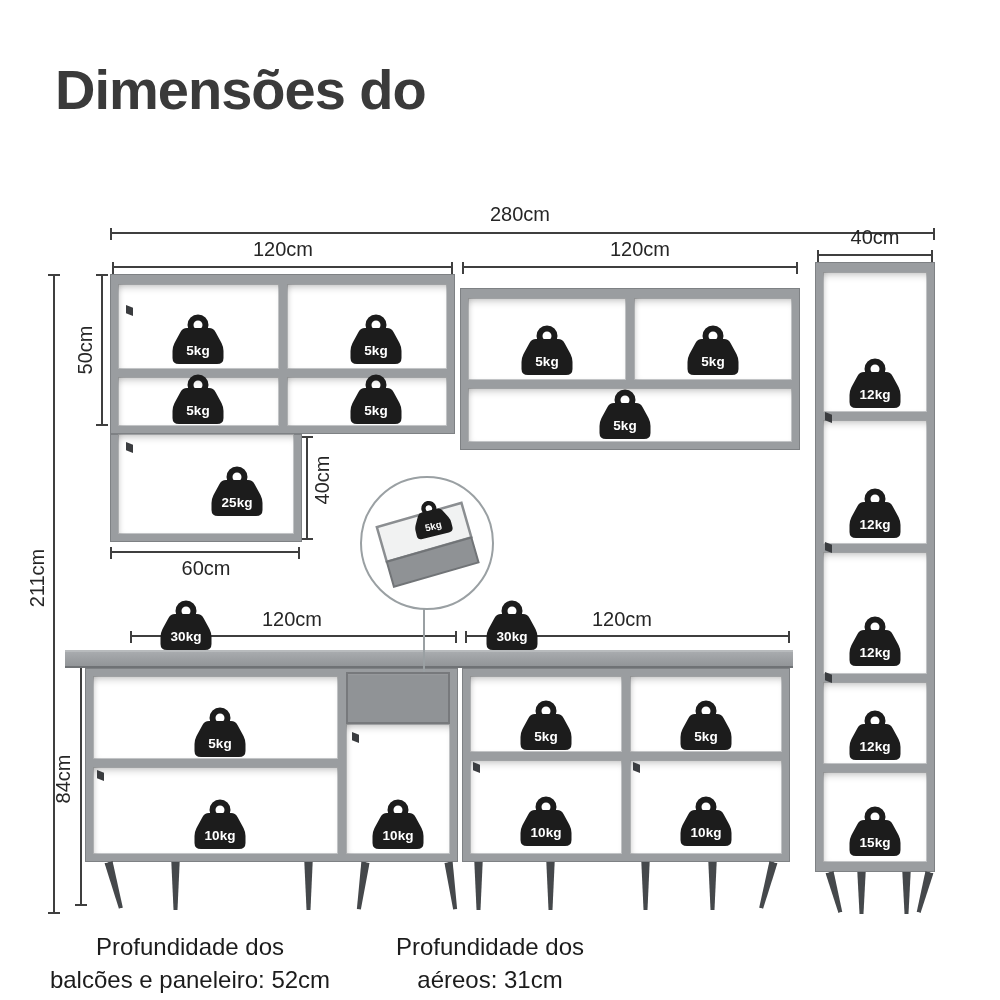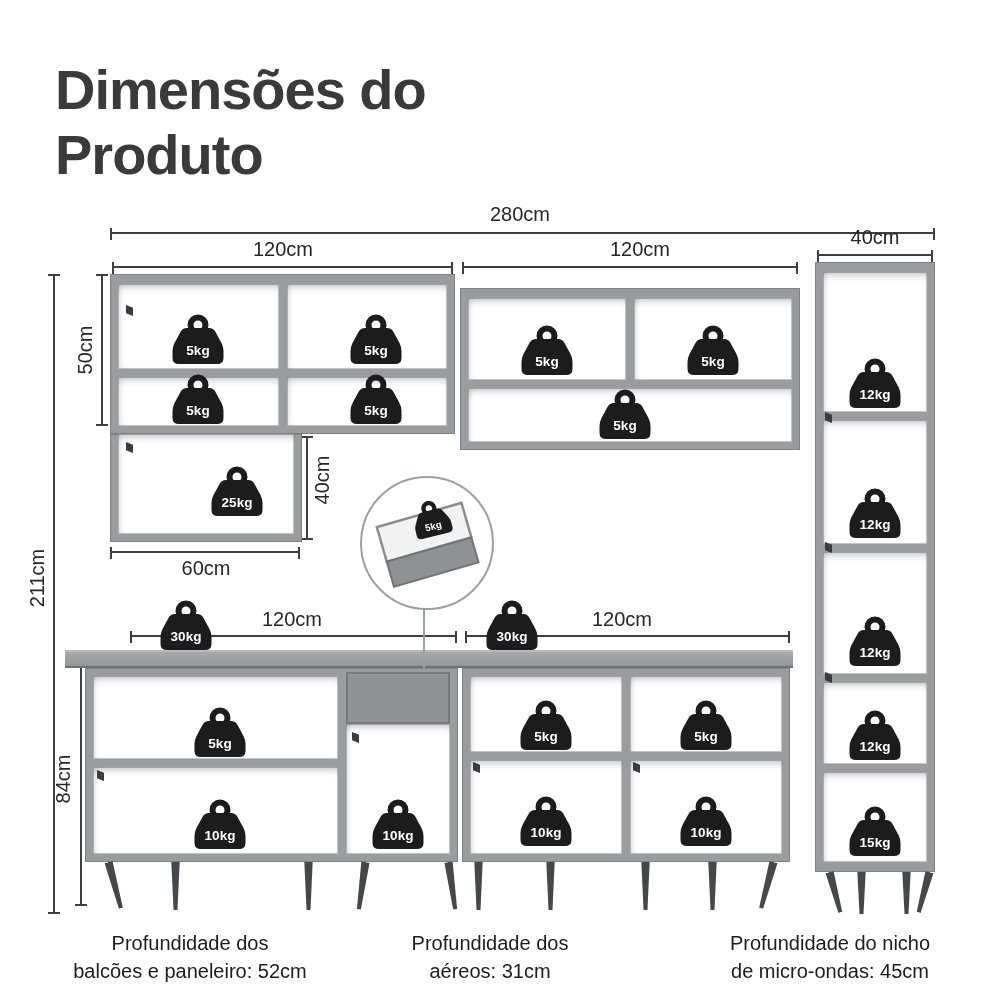--- a/index.html
+++ b/index.html
@@ -33,31 +33,30 @@
   .pin{position:absolute;width:7px;height:11px;background:#3a3c3f;
        clip-path:polygon(0 0,100% 25%,100% 100%,0 75%);}
 
   .weight{position:absolute;width:60px;height:54px;z-index:9;}
   .weights-layer{position:absolute;left:0;top:0;width:100%;height:100%;z-index:9;pointer-events:none;}
 
   .inset-circle{position:absolute;left:360px;top:454px;width:130px;height:130px;border-radius:50%;
                 background:#fff;border:2px solid #9aa0a3;z-index:6;overflow:hidden;}
   .connector{position:absolute;left:423px;top:584px;width:2px;height:66px;background:#9aa0a3;z-index:5;}
 
-  .footnote{position:absolute;font-size:20px;line-height:1.38;color:#1c1c1c;text-align:center;
+  .footnote{position:absolute;font-size:24px;line-height:1.38;color:#1c1c1c;text-align:center;
             white-space:pre-line;}
 </style>
 </head>
 <body>
 
 <div class="stage">
 
   <div class="title">
     <span>Dimensões do</span>
-    <span>Produto</span>
   </div>
 
   <div class="dim-h" style="left:110px;top:210px;width:825px;"></div>
   <div class="dim-label" style="left:520px;top:192px;">280cm</div>
 
   <div class="dim-h" style="left:112px;top:244px;width:341px;"></div>
   <div class="dim-label" style="left:283px;top:227px;">120cm</div>
 
   <div class="dim-h" style="left:462px;top:244px;width:336px;"></div>
   <div class="dim-label" style="left:640px;top:227px;">120cm</div>
@@ -315,16 +314,14 @@
       <path d="M19 14 L41 14 Q45.5 14 47.5 18 L53.5 29 Q55.5 33 55.5 37 L55.5 44 Q55.5 50 49 50 L11 50 Q4.5 50 4.5 44 L4.5 37 Q4.5 33 6.5 29 L12.5 18 Q14.5 14 19 14 Z" fill="#1c1c1c"></path>
       <text class="wlabel" x="30" y="41" text-anchor="middle" fill="#ffffff" font-size="13.5" font-weight="bold" font-family="Liberation Sans, sans-serif">10kg</text>
     </svg>
   </div>
     </div>
 
   <div class="footnote" style="left:45px;top:908px;width:290px;">Profundidade dos
 balcões e paneleiro: 52cm</div>
   <div class="footnote" style="left:360px;top:908px;width:260px;">Profundidade dos
 aéreos: 31cm</div>
-  <div class="footnote" style="left:685px;top:908px;width:290px;">Profundidade do nicho
-de micro-ondas: 45cm</div>
 
 </div>
 
 </body></html>

